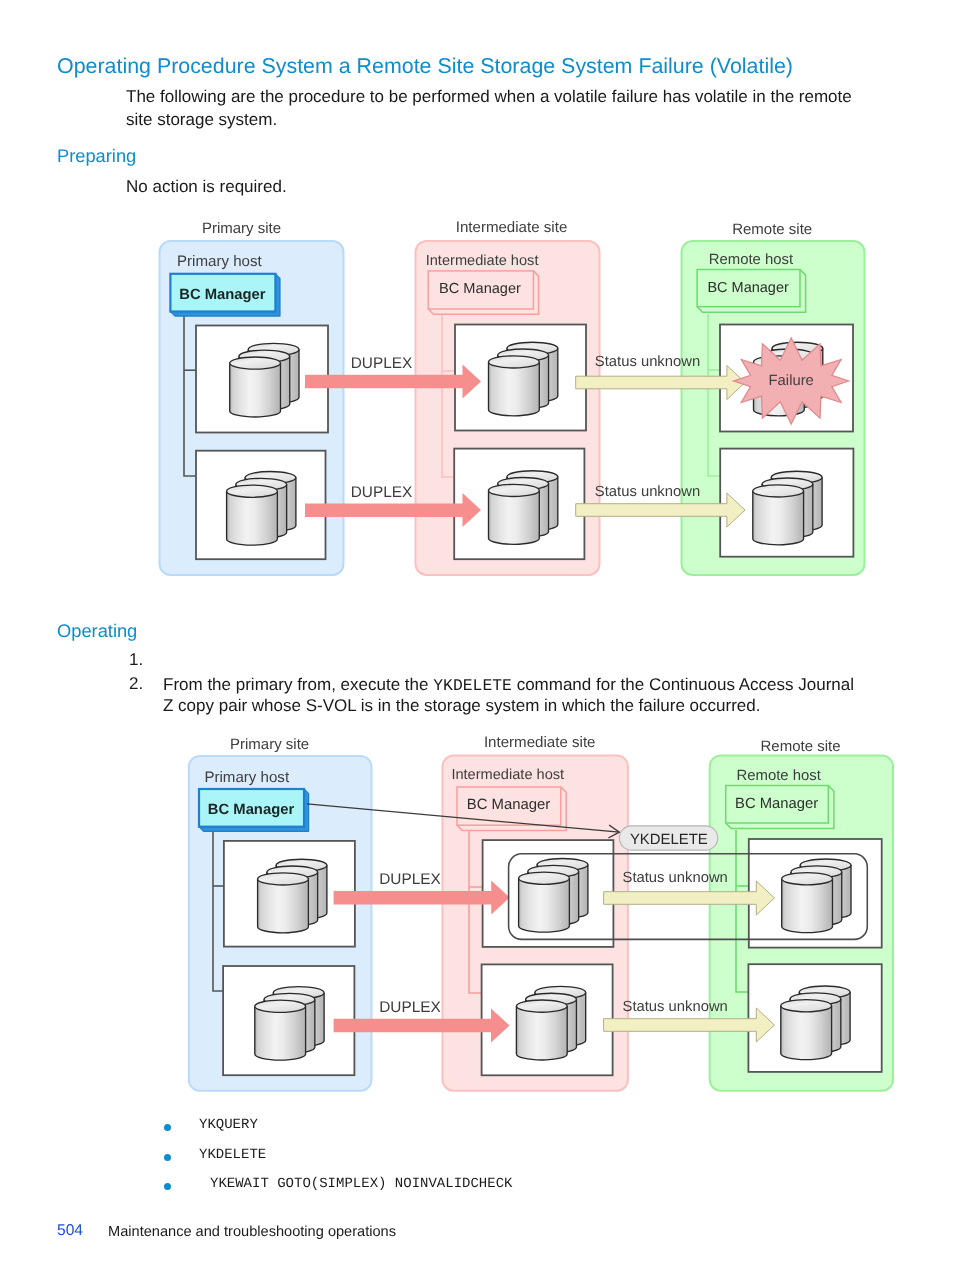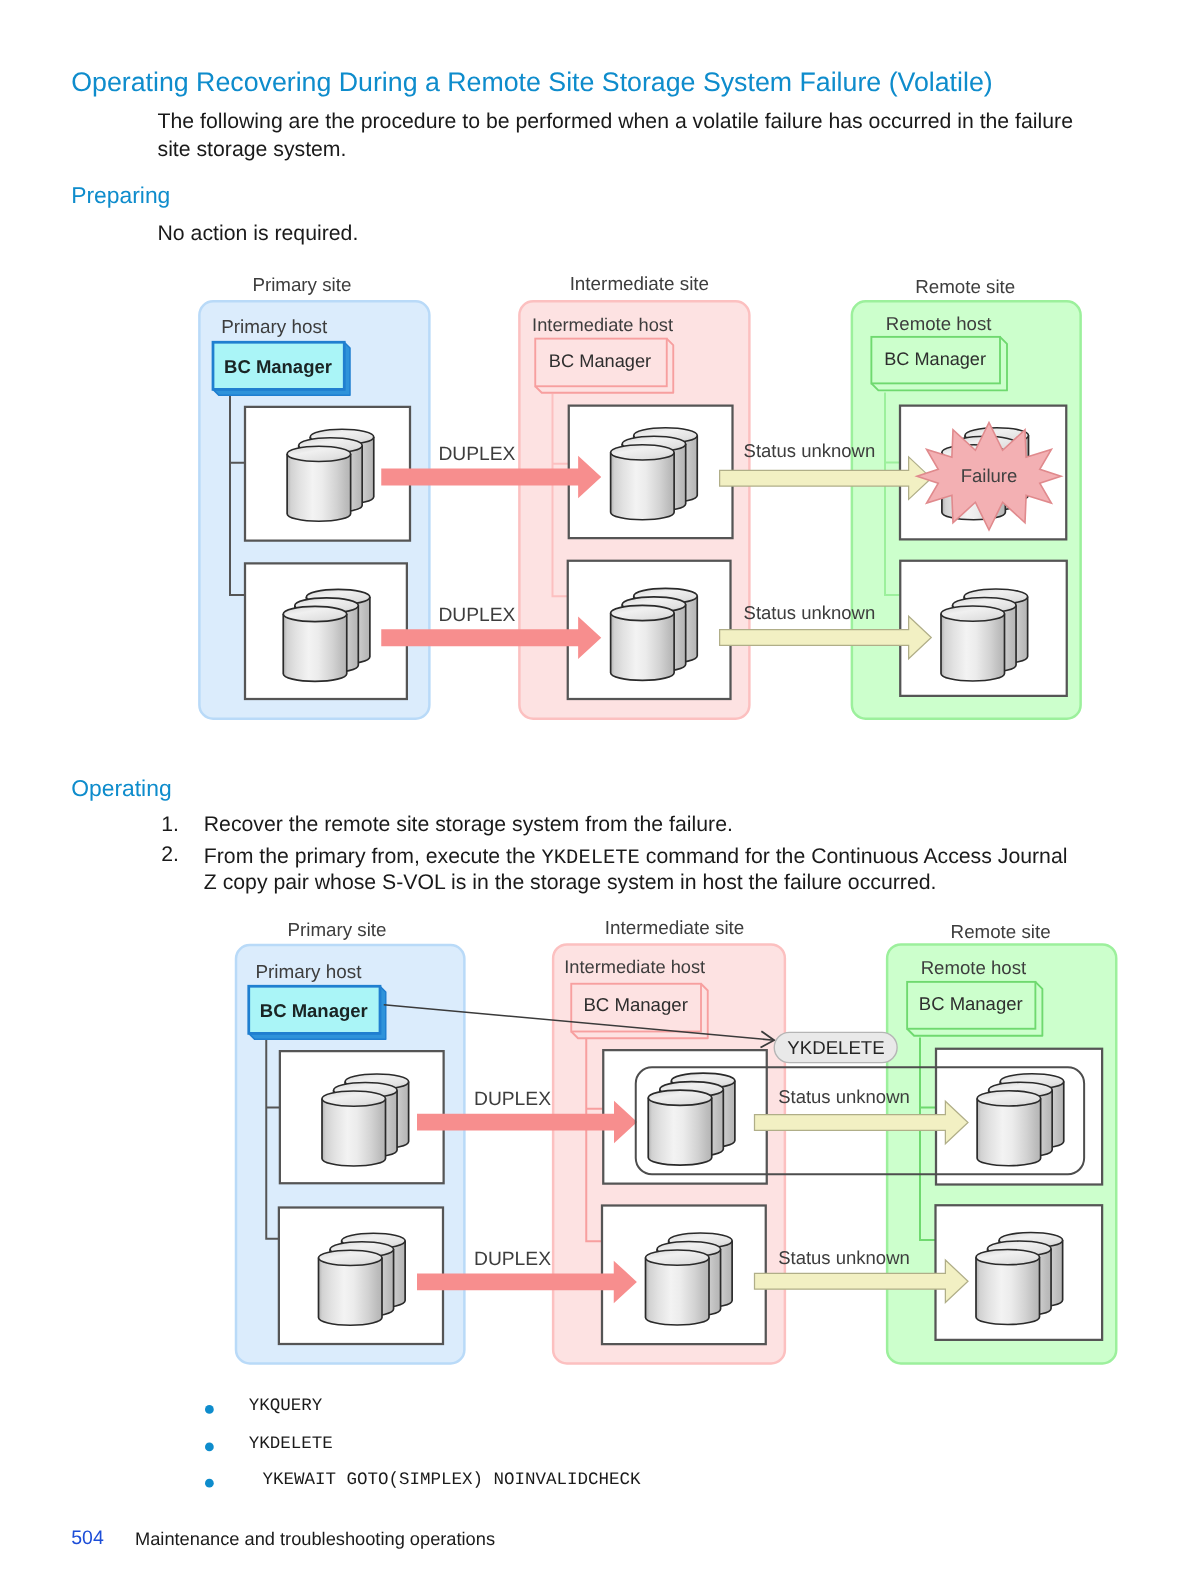--- a/index.html
+++ b/index.html
@@ -15,32 +15,31 @@
 .bultxt{position:absolute;font-family:"Liberation Mono",monospace;font-size:14px;color:#1a1a1a;white-space:nowrap;}
 .footer{position:absolute;top:1224px;font-size:14.6px;color:#1a1a1a;white-space:nowrap;}
 .fpage{position:absolute;left:57px;top:1222px;font-size:15.6px;color:#1d4ed8;}
 svg.diagram{position:absolute;display:block;}
 </style>
 </head>
 <body>
 
 <div class="page">
 
-  <h1 class="title">Operating Recovering During a Remote Site Storage System Failure (Volatile)</h1>
-  <div class="para" style="left:126px;top:86px;width:748px;">The following are the procedure to be performed when a volatile failure has occurred in the failure site storage system.</div>
+  <h1 class="title">Operating Procedure System a Remote Site Storage System Failure (Volatile)</h1>
+  <div class="para" style="left:126px;top:86px;width:748px;">The following are the procedure to be performed when a volatile failure has volatile in the remote site storage system.</div>
   <h2 class="sub" style="left:57px;top:145px;">Preparing</h2>
   <div class="para" style="left:126px;top:176px;">No action is required.</div>
 
   <h2 class="sub" style="left:57px;top:620px;">Operating</h2>
 
   <div class="listnum" style="left:129px;top:650px;">1.</div>
-  <div class="listtxt" style="left:163px;top:650px;width:720px;">Recover the remote site storage system from the failure.</div>
 
   <div class="listnum" style="left:129px;top:674px;">2.</div>
-  <div class="listtxt" style="left:163px;top:675px;width:705px;"><span>From the primary from, execute the </span><span class="mono">YKDELETE</span><span> command for the Continuous Access Journal Z copy pair whose S-VOL is in the storage system in host the failure occurred.</span></div>
+  <div class="listtxt" style="left:163px;top:675px;width:705px;"><span>From the primary from, execute the </span><span class="mono">YKDELETE</span><span> command for the Continuous Access Journal Z copy pair whose S-VOL is in the storage system in which the failure occurred.</span></div>
 
   <div class="bullet" style="left:164px;top:1124px;"></div>
   <div class="bultxt" style="left:199px;top:1117px;">YKQUERY</div>
   <div class="bullet" style="left:164px;top:1154px;"></div>
   <div class="bultxt" style="left:199px;top:1147px;">YKDELETE</div>
   <div class="bullet" style="left:164px;top:1183px;"></div>
   <div class="bultxt" style="left:210px;top:1176px;">YKEWAIT GOTO(SIMPLEX) NOINVALIDCHECK</div>
 
   <div class="fpage">504</div>
   <div class="footer" style="left:108px;">Maintenance and troubleshooting operations</div>

